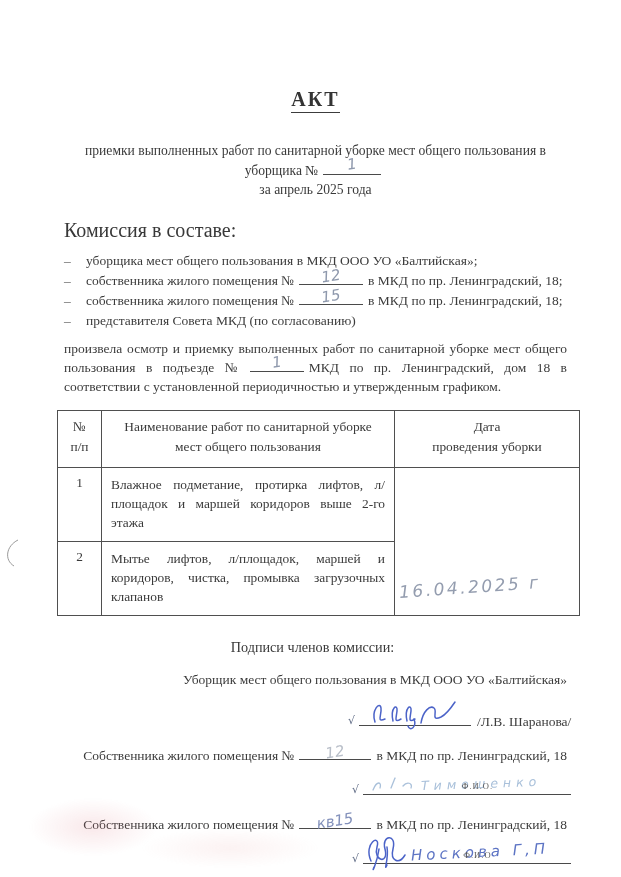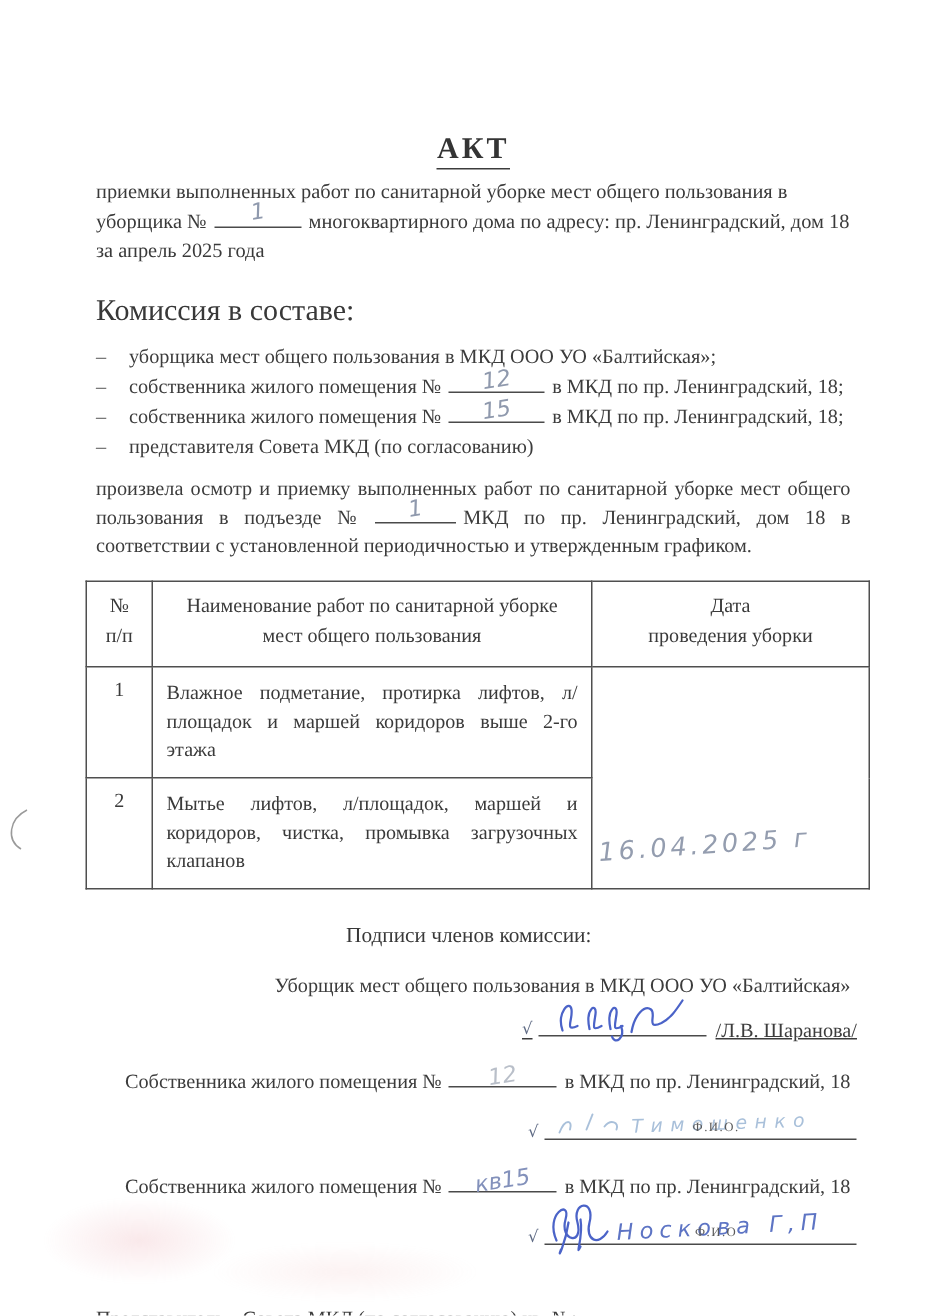--- a/index.html
+++ b/index.html
@@ -13,21 +13,21 @@
   }
   .content { padding:88px 54px 0 64px; position:relative; }
 
   
   .title-wrap { text-align:center; }
   .title {
     font-weight:bold; font-size:20px; letter-spacing:2px;
     border-bottom:1.4px solid #3c3c3c; padding-bottom:1px;
     display:inline-block; color:#343434;
   }
-  .subtitle { font-size:13.6px; line-height:1.45; margin-top:5px; color:#3a3a3a; }
+  .subtitle { text-align:center; font-size:13.6px; line-height:1.45; margin-top:28px; color:#3a3a3a; }
 
   
   .blank {
     display:inline-block; border-bottom:1px solid #4a4a4a;
     position:relative; height:13px; vertical-align:baseline;
     margin:0 5px;
   }
   .hand {
     font-family:"DejaVu Sans", sans-serif; font-style:italic;
     color:#8f99ad; white-space:nowrap;
@@ -85,21 +85,21 @@
   }
   .sig-line {
     display:inline-block; border-bottom:1px solid #4a4a4a;
     position:relative; height:15px; vertical-align:baseline;
   }
   .fio {
     position:absolute; top:2px; left:55%; transform:translateX(-50%);
     font-size:8.5px; letter-spacing:1px; color:#5a5a5a; white-space:nowrap;
   }
   .sig-row { white-space:nowrap; }
-  .row-cleaner { margin-top:10px; padding-left:284px; font-size:13.5px;text-decoration:underline; }
+  .row-cleaner { margin-top:22px; padding-left:284px; font-size:13.5px; }
   .row-cleaner .sig-line { width:112px; }
   .row-owner { margin-top:15px; padding-left:288px; }
   .row-owner .sig-line { width:208px; }
   .typed-name { font-size:13.5px; margin-left:6px; }
   .sig-svg { position:absolute; overflow:visible; }
   .hand-name1 {
     position:absolute; bottom:3px; left:58px;
     font-family:"DejaVu Sans", sans-serif; font-style:italic;
     font-size:12.5px; letter-spacing:5px; color:#a9c0da;
     transform:rotate(-2deg); white-space:nowrap;
@@ -132,21 +132,21 @@
 <body>
 
 <div class="content">
 
   <div class="title-wrap">
     <span class="title">АКТ</span>
   </div>
   <div class="subtitle">
     <div>приемки выполненных работ по санитарной уборке мест общего пользования в</div>
     <div>
-      <span>уборщика №</span><span class="blank" style="width:58px;"><span class="hand">1</span></span><span>многоквартирного дома по адресу: пр. Ленинградский, дом 18</span>
+      <span>уборщика №</span><span class="blank" style="width:58px;"><span class="hand">1</span></span>
     </div>
     <div>за апрель 2025 года</div>
   </div>
 
   <div class="section-heading">Комиссия в составе:</div>
   <div class="commission">
     <div class="li">
       <span class="dash">–</span>
       <span class="li-text">уборщика мест общего пользования в МКД ООО УО «Балтийская»;</span>
     </div>

